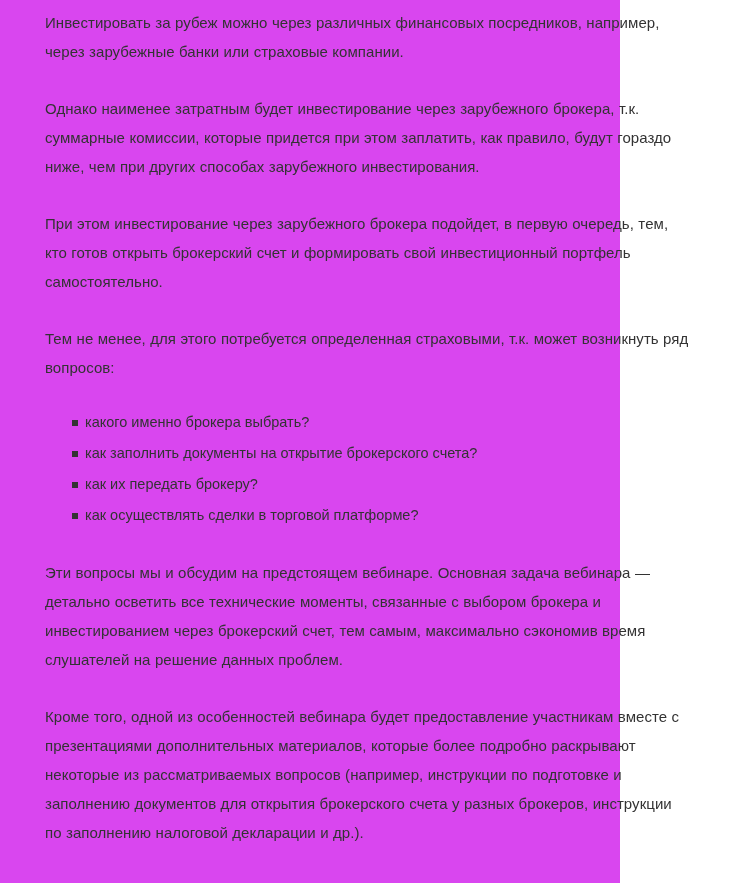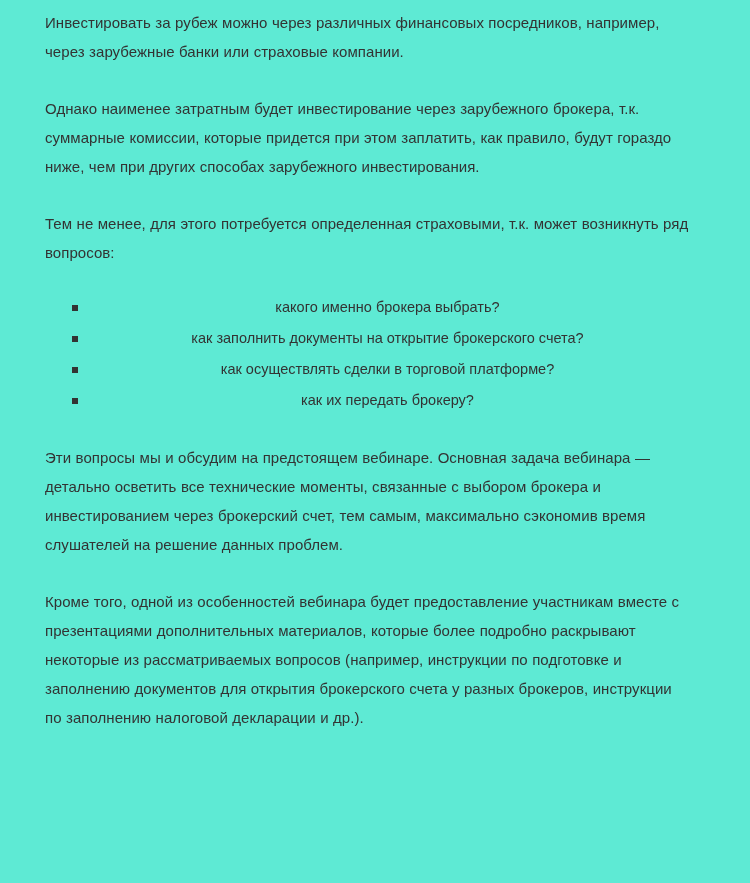--- a/index.html
+++ b/index.html
@@ -12,23 +12,23 @@
     width: 750px;
     height: 883px;
     overflow: hidden;
     font-family: "Liberation Sans", "DejaVu Sans", sans-serif;
     color: #333333;
     -webkit-font-smoothing: antialiased;
   }
 
   .page {
     box-sizing: border-box;
-    width: 750px;
+    width: 620px;
     height: 883px;
-    background: #5eead4;
+    background: #d946ef;
     padding: 0;
     position: relative;
   }
 
   .content {
     box-sizing: border-box;
     width: 750px;
     padding: 8px 60px 0 45px;
   }
 
@@ -48,21 +48,20 @@
     list-style: none;
   }
 
   ul.question-list li {
     position: relative;
     margin: 0 0 6px 0;
     padding: 0 0 0 13px;
     font-size: 14.5px;
     line-height: 25px;
     color: #333333;
-    text-align: center;
   }
 
   ul.question-list li .bullet-square {
     position: absolute;
     left: 0;
     top: 10px;
     width: 6px;
     height: 6px;
     background: #333333;
     display: inline-block;
@@ -72,39 +71,40 @@
 <body>
 
 <div class="page">
   <div class="content">
 
     <p class="para">Инвестировать за рубеж можно через различных финансовых посредников, например, через зарубежные банки или страховые компании.</p>
 
     <p class="para">Однако наименее затратным будет инвестирование через зарубежного брокера, т.к. суммарные комиссии, которые придется при этом заплатить, как правило, будут гораздо ниже, чем при других способах зарубежного инвестирования.</p>
 
 
+    <p class="para">При этом инвестирование через зарубежного брокера подойдет, в первую очередь, тем, кто готов открыть брокерский счет и формировать свой инвестиционный портфель самостоятельно.</p>
 
     <p class="para">Тем не менее, для этого потребуется определенная страховыми, т.к. может возникнуть ряд вопросов:</p>
 
     <ul class="question-list">
       <li>
         <span class="bullet-square"></span>
         <span>какого именно брокера выбрать?</span>
       </li>
       <li>
         <span class="bullet-square"></span>
         <span>как заполнить документы на открытие брокерского счета?</span>
       </li>
       <li>
         <span class="bullet-square"></span>
-        <span>как осуществлять сделки в торговой платформе?</span>
+        <span>как их передать брокеру?</span>
       </li>
       <li>
         <span class="bullet-square"></span>
-        <span>как их передать брокеру?</span>
+        <span>как осуществлять сделки в торговой платформе?</span>
       </li>
     </ul>
 
     <p class="para">Эти вопросы мы и обсудим на предстоящем вебинаре. Основная задача вебинара — детально осветить все технические моменты, связанные с выбором брокера и инвестированием через брокерский счет, тем самым, максимально сэкономив время слушателей на решение данных проблем.</p>
 
     <p class="para">Кроме того, одной из особенностей вебинара будет предоставление участникам вместе с презентациями дополнительных материалов, которые более подробно раскрывают некоторые из рассматриваемых вопросов (например, инструкции по подготовке и заполнению документов для открытия брокерского счета у разных брокеров, инструкции по заполнению налоговой декларации и др.).</p>
 
   </div>
 </div>
 

